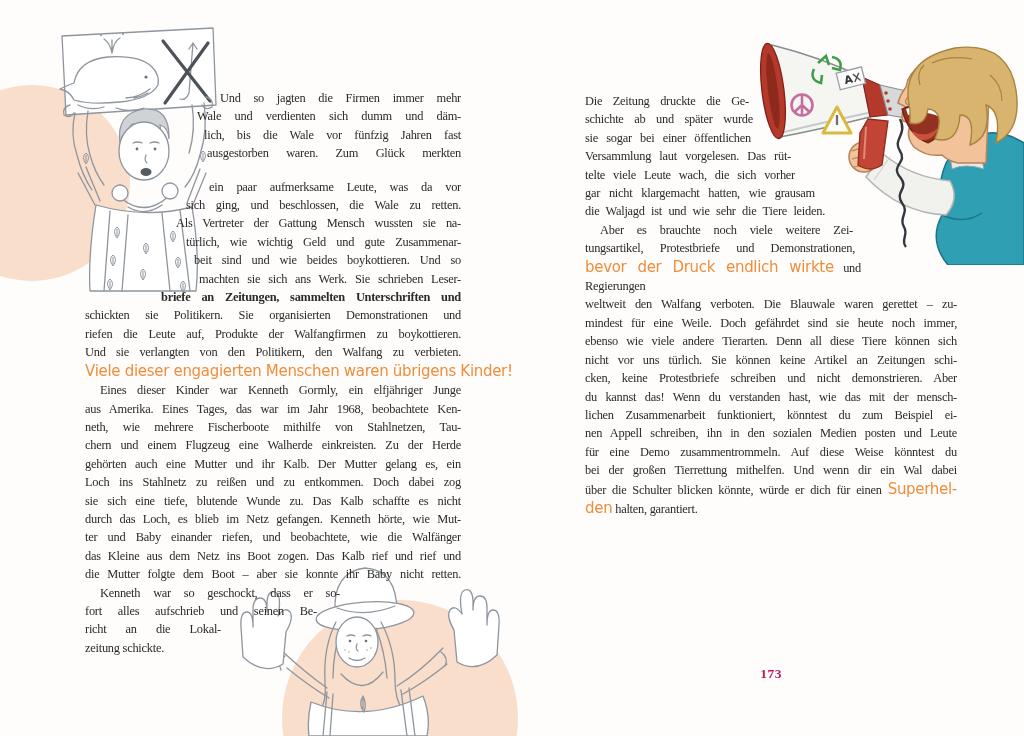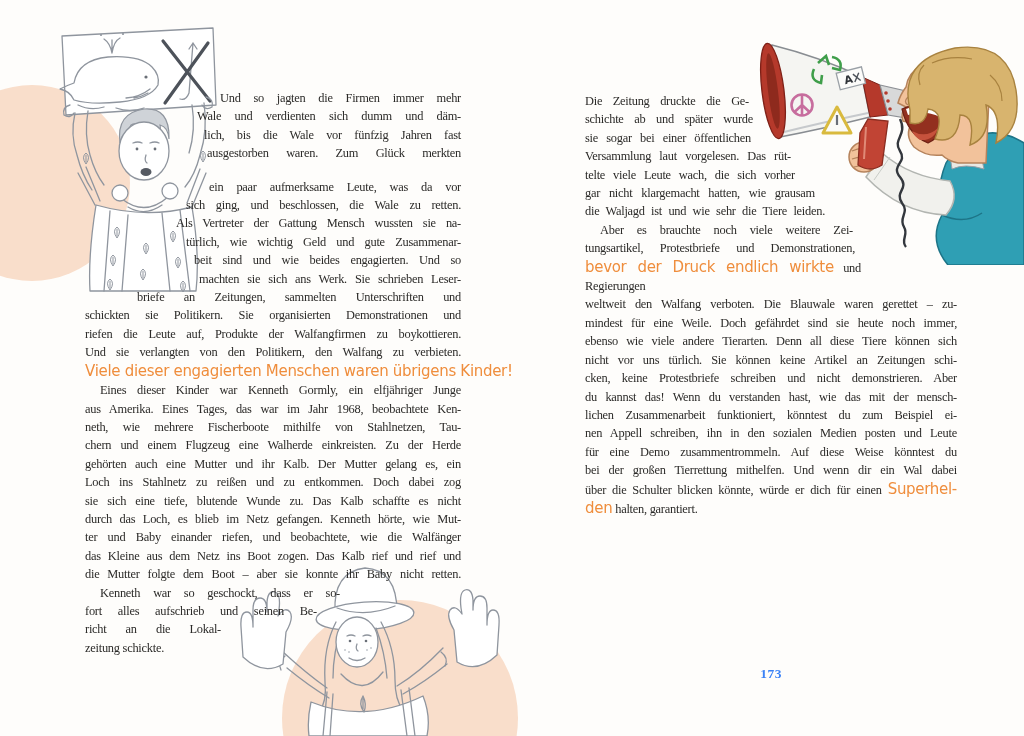--- a/index.html
+++ b/index.html
@@ -15,21 +15,21 @@
   .line.j{text-align:justify;text-align-last:justify;}
   .line.r{text-align:justify;text-align-last:justify;}
   .line.l{text-align:left;text-align-last:left;white-space:nowrap;}
   .line.ind{text-indent:15px;}
   .accent{
     color:#ef8d3c;font-family:"DejaVu Sans","Liberation Sans",sans-serif;
     font-size:15px;letter-spacing:-0.3px;
   }
   #page-number{
     position:absolute;left:585px;top:666px;width:372px;text-align:center;
-    color:#3b82f6;font-weight:bold;font-size:13.5px;letter-spacing:.5px;
+    color:#be185d;font-weight:bold;font-size:13.5px;letter-spacing:.5px;
   }
   .sk{stroke:#8f959e;stroke-width:1.3;fill:none;stroke-linecap:round;stroke-linejoin:round;}
   .skf{stroke:#8f959e;stroke-width:1.3;fill:#ffffff;stroke-linecap:round;stroke-linejoin:round;}
 </style>
 </head>
 <body>
 
 <svg class="illus" style="left:0;top:5px" width="250" height="292" viewBox="0 0 250 292">
   <defs>
     <path id="leaf" d="M0,0 q5,4 0,11 q-5,-7 0,-11 M0,2 l0,7"></path>
@@ -194,23 +194,23 @@
 <div id="left-text" class="text-col">
     <div>
       <div class="line r" style="width: 241px; margin-left: auto;"><span>Und so jagten die Firmen immer mehr</span></div>
       <div class="line r" style="width: 264px; margin-left: auto;"><span>Wale und verdienten sich dumm und däm-</span></div>
       <div class="line r" style="width: 257px; margin-left: auto; padding-left: 13px;"><span>lich, bis die Wale vor fünfzig Jahren fast</span></div>
       <div class="line r" style="width: 254px; margin-left: auto;"><span>ausgestorben waren. Zum Glück merkten</span></div>
       <div class="line r" style="width: 252px; margin-left: auto; margin-top: 15px;"><span>ein paar aufmerksame Leute, was da vor</span></div>
       <div class="line r" style="width: 275px; margin-left: auto;"><span>sich ging, und beschlossen, die Wale zu retten.</span></div>
       <div class="line r" style="width: 285px; margin-left: auto;"><span>Als Vertreter der Gattung Mensch wussten sie na-</span></div>
       <div class="line r" style="width: 275px; margin-left: auto;"><span>türlich, wie wichtig Geld und gute Zusammenar-</span></div>
-      <div class="line r" style="width: 267px; margin-left: auto;"><span>beit sind und wie beides engagierten. Und so</span></div>
+      <div class="line r" style="width: 267px; margin-left: auto;"><span>beit sind und wie beides boykottieren. Und so</span></div>
       <div class="line r" style="width: 262px; margin-left: auto;"><span>machten sie sich ans Werk. Sie schrieben Leser-</span></div>
-      <div class="line r" style="width: 324px; margin-left: auto;"><span>briefe an Zeitungen, sammelten Unterschriften und</span></div>
+      <div class="line r" style="width: 300px; margin-left: auto; font-weight: bold;"><span>briefe an Zeitungen, sammelten Unterschriften und</span></div>
       <div class="line j"><span>schickten sie Politikern. Sie organisierten Demonstrationen und</span></div>
       <div class="line j"><span>riefen die Leute auf, Produkte der Walfangfirmen zu boykottieren.</span></div>
       <div class="line j"><span>Und sie verlangten von den Politikern, den Walfang zu verbieten.</span></div>
       <div class="line l"><span class="accent">Viele dieser engagierten Menschen waren übrigens Kinder!</span></div>
     </div>
     <div>
       <div class="line j ind"><span>Eines dieser Kinder war Kenneth Gormly, ein elfjähriger Junge</span></div>
       <div class="line j"><span>aus Amerika. Eines Tages, das war im Jahr 1968, beobachtete Ken-</span></div>
       <div class="line j"><span>neth, wie mehrere Fischerboote mithilfe von Stahlnetzen, Tau-</span></div>
       <div class="line j"><span>chern und einem Flugzeug eine Walherde einkreisten. Zu der Herde</span></div>

